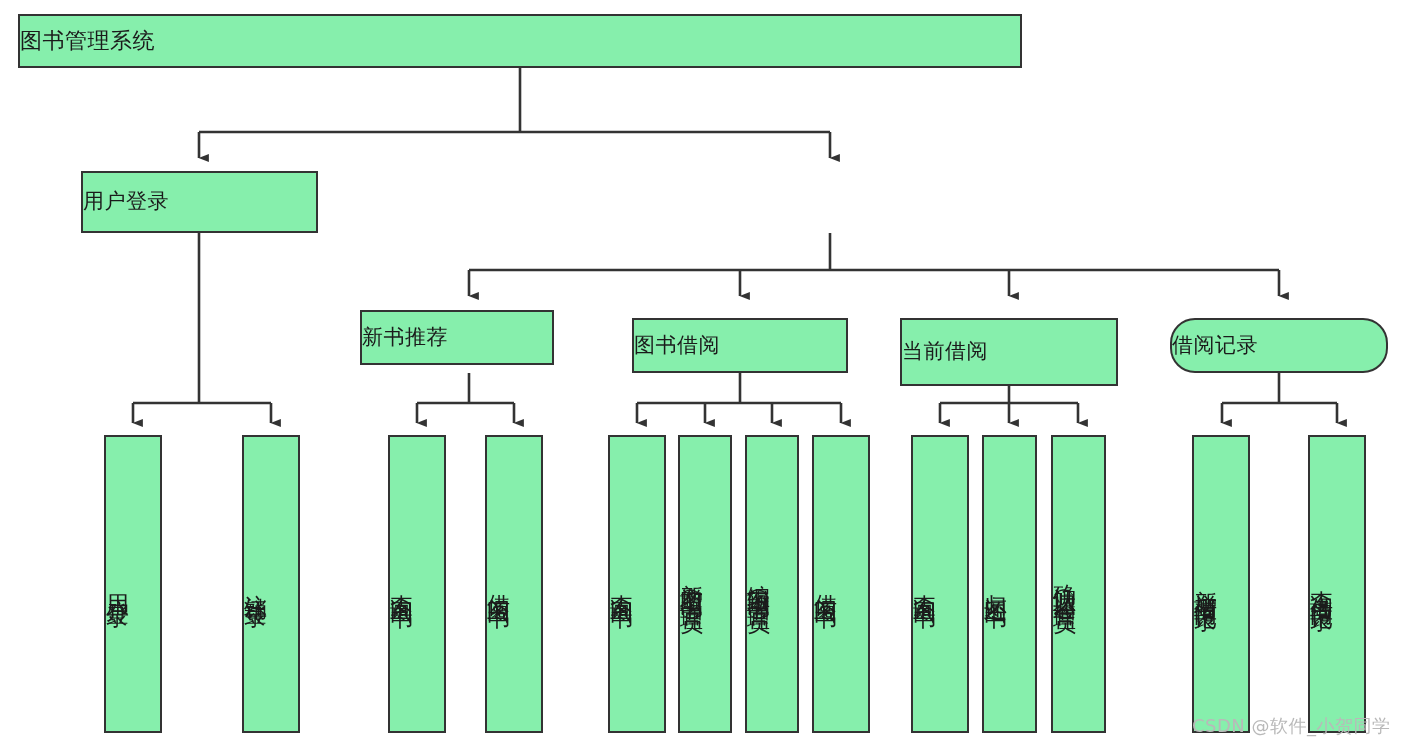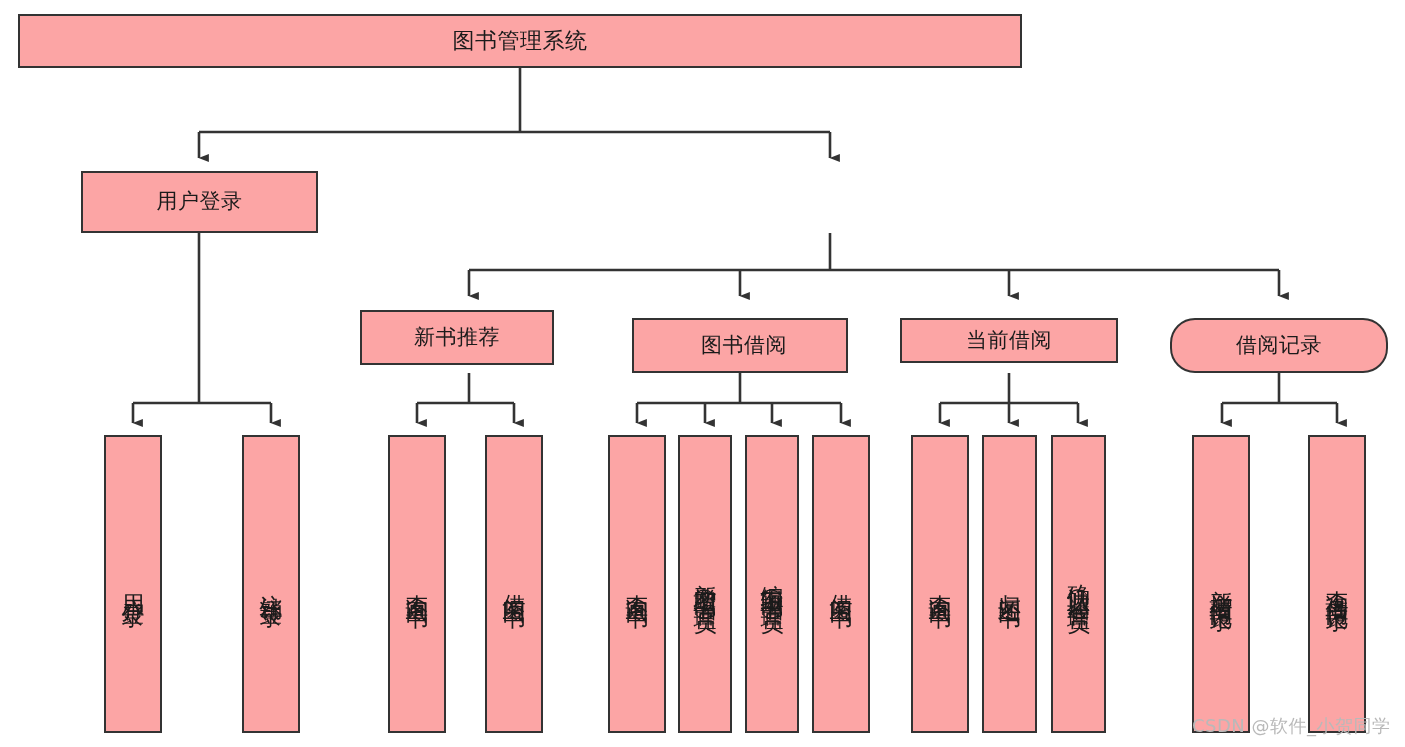--- a/index.html
+++ b/index.html
@@ -6,24 +6,24 @@
   html,body{margin:0;padding:0;background:#ffffff;}
   body{
     width:1405px;height:747px;overflow:hidden;
     font-family:"DejaVu Sans","Liberation Sans",sans-serif;
     -webkit-font-smoothing:antialiased;
   }
   #canvas{position:relative;width:1405px;height:747px;background:#fff;}
   svg.wires{position:absolute;left:0;top:0;width:1405px;height:747px;}
   .node{
     position:absolute;
-    background:#fca5a5;
+    background:#86efac;
     border:2.5px solid #333333;
     box-sizing:border-box;
-    display:flex;align-items:center;justify-content:center;
+    display:flex;align-items:center;justify-content:flex-start;
     color:#1b1b1b;
   }
   .node .lbl{
     display:block;
     text-align:center;
     line-height:1.12;
     white-space:pre-line;
   }
   
   .h-node .lbl{font-size:21px;letter-spacing:.5px;}
@@ -109,25 +109,25 @@
 
   <div class="node h-node" style="left:81px;top:171px;width:237px;height:62px;">
     <span class="lbl">用户登录</span>
   </div>
 
 
   <div class="node h-node" style="left:360px;top:310px;width:194px;height:55px;">
     <span class="lbl">新书推荐</span>
   </div>
 
-  <div class="node h-node" style="left:632px;top:318px;width:216px;height:55px;padding-left:8px;">
+  <div class="node h-node" style="left:632px;top:318px;width:216px;height:55px;">
     <span class="lbl">图书借阅</span>
   </div>
 
-  <div class="node h-node" style="left:900px;top:318px;width:218px;height:45px;">
+  <div class="node h-node" style="left:900px;top:318px;width:218px;height:68px;">
     <span class="lbl">当前借阅</span>
   </div>
 
   <div class="node h-node" style="left:1170px;top:318px;width:218px;height:55px;border-radius:25px;">
     <span class="lbl">借阅记录</span>
   </div>
 
   <div class="node v-node" style="left:104px;top:435px;width:58px;height:298px;">
     <span class="lbl">用户登录</span>
   </div>

